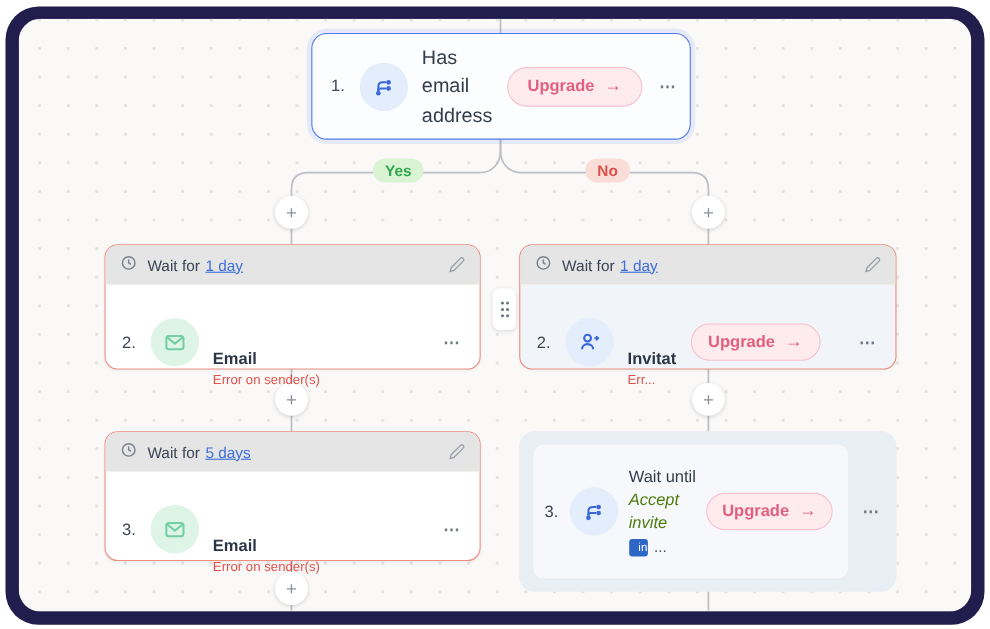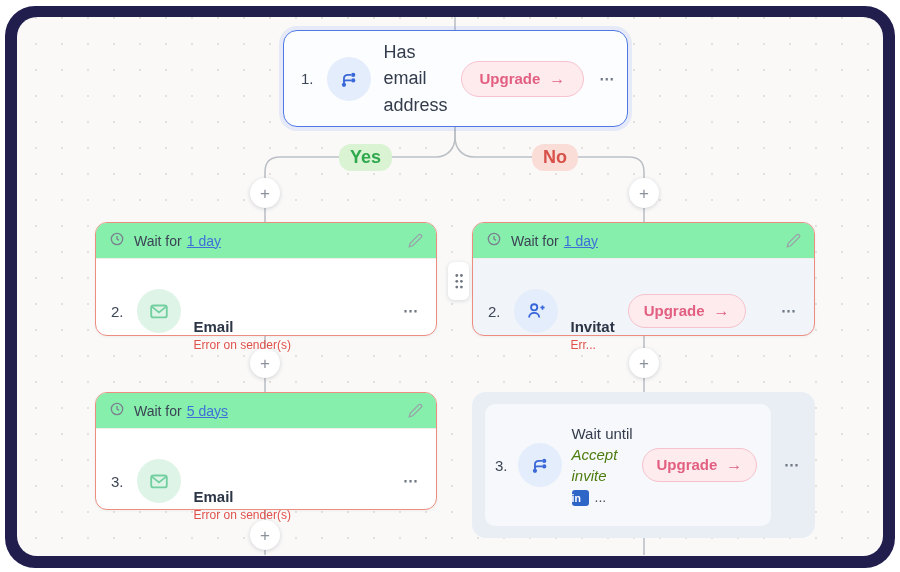--- a/index.html
+++ b/index.html
@@ -44,40 +44,40 @@
     font-family:inherit; flex-shrink:0; white-space:nowrap;
   }
   .upgrade .arr { font-weight:400; font-size:16px; }
   .dots {
     margin-left:auto; background:none; border:none; cursor:pointer;
     color:#6f7884; font-size:15px; font-weight:700; letter-spacing:1px;
     font-family:inherit; padding:2px;
   }
 
   
-  .branch { position:absolute; font-size:18px; font-weight:700; padding:3px 11px; border-radius:12px; }
+  .branch { position:absolute; font-size:14px; font-weight:700; padding:3px 11px; border-radius:12px; }
   .branch.yes { left:322px; top:127px; background:#d9f3d3; color:#2fa84e; }
   .branch.no  { left:515px; top:127px; background:#fbddd7; color:#d7514a; }
   .plus {
     position:absolute; width:30px; height:30px; border-radius:50%;
     background:#fff; border:none; cursor:pointer;
     box-shadow:0 1px 4px rgba(25,35,60,.18);
     color:#8b919b; font-size:17px; line-height:1;
     display:flex; align-items:center; justify-content:center; font-family:inherit;
   }
 
   
   .wait-box {
     position:absolute; background:#fff; border:1.5px solid #ec8d80; border-radius:12px;
     box-shadow:0 1px 3px rgba(20,30,60,.05); cursor:pointer;
   }
   .wait-box.gray { background:#f1f4f8; }
   .wait-head {
     display:flex; align-items:center; gap:9px; padding:8px 13px;
-    background:#86efac; border-bottom:1px solid #f1eeea; border-radius:11px 11px 0 0;
+    background:#e5e5e5; border-bottom:1px solid #f1eeea; border-radius:11px 11px 0 0;
     font-size:14px; color:#3b4354;
   }
   .wait-head .wv { color:#3e6fd9;text-decoration:underline; }
   .edit-btn { margin-left:auto; background:none; border:none; cursor:pointer; padding:0; display:flex; }
   .wait-body { display:flex; align-items:center; gap:13px; padding:11px 15px; }
   .text-col { min-width:0;margin-top:48px; }
   .text-col.clip { max-width:58px; overflow:hidden; }
   .step-title { font-size:15px; font-weight:600; color:#2c3545; white-space:nowrap; }
   .step-sub { font-size:12px; color:#e0514b; margin-top:3px; white-space:nowrap; }
 
@@ -90,21 +90,21 @@
   .locked-inner {
     flex:1; min-width:0; height:100%; background:#f6f8fb; border-radius:10px;
     display:flex; align-items:center; gap:10px; padding:8px 10px;
   }
   .li-col { width:62px; flex-shrink:0; font-size:15px; line-height:1.4; }
   .li-col .dk { color:#333c4c; }
   .li-col .bl { color:#4d7c0f;font-style:italic; }
   .li-row { display:flex; align-items:center; gap:6px; margin-top:2px; }
   .li-badge {
     display:inline-block; width:17px; height:16px; background:#2e66c7; color:#fff;
-    font-size:10.5px; font-weight:700; text-align:left; line-height:16px; border-radius:3px;
+    font-size:10.5px; font-weight:400; text-align:right; line-height:16px; border-radius:3px;
   }
   .li-more { color:#4a5160; font-size:14px; }
   .locked .upgrade { padding:7px 14px; margin-left:-2px; }
   .locked .dots { margin-left:11px; }
 
   .grip {
     position:absolute; left:431px; top:245px; width:21px; height:38px;
     background:#fff; border-radius:6px; box-shadow:0 1px 4px rgba(25,35,60,.15);
     display:flex; align-items:center; justify-content:center; cursor:grab;
   }

